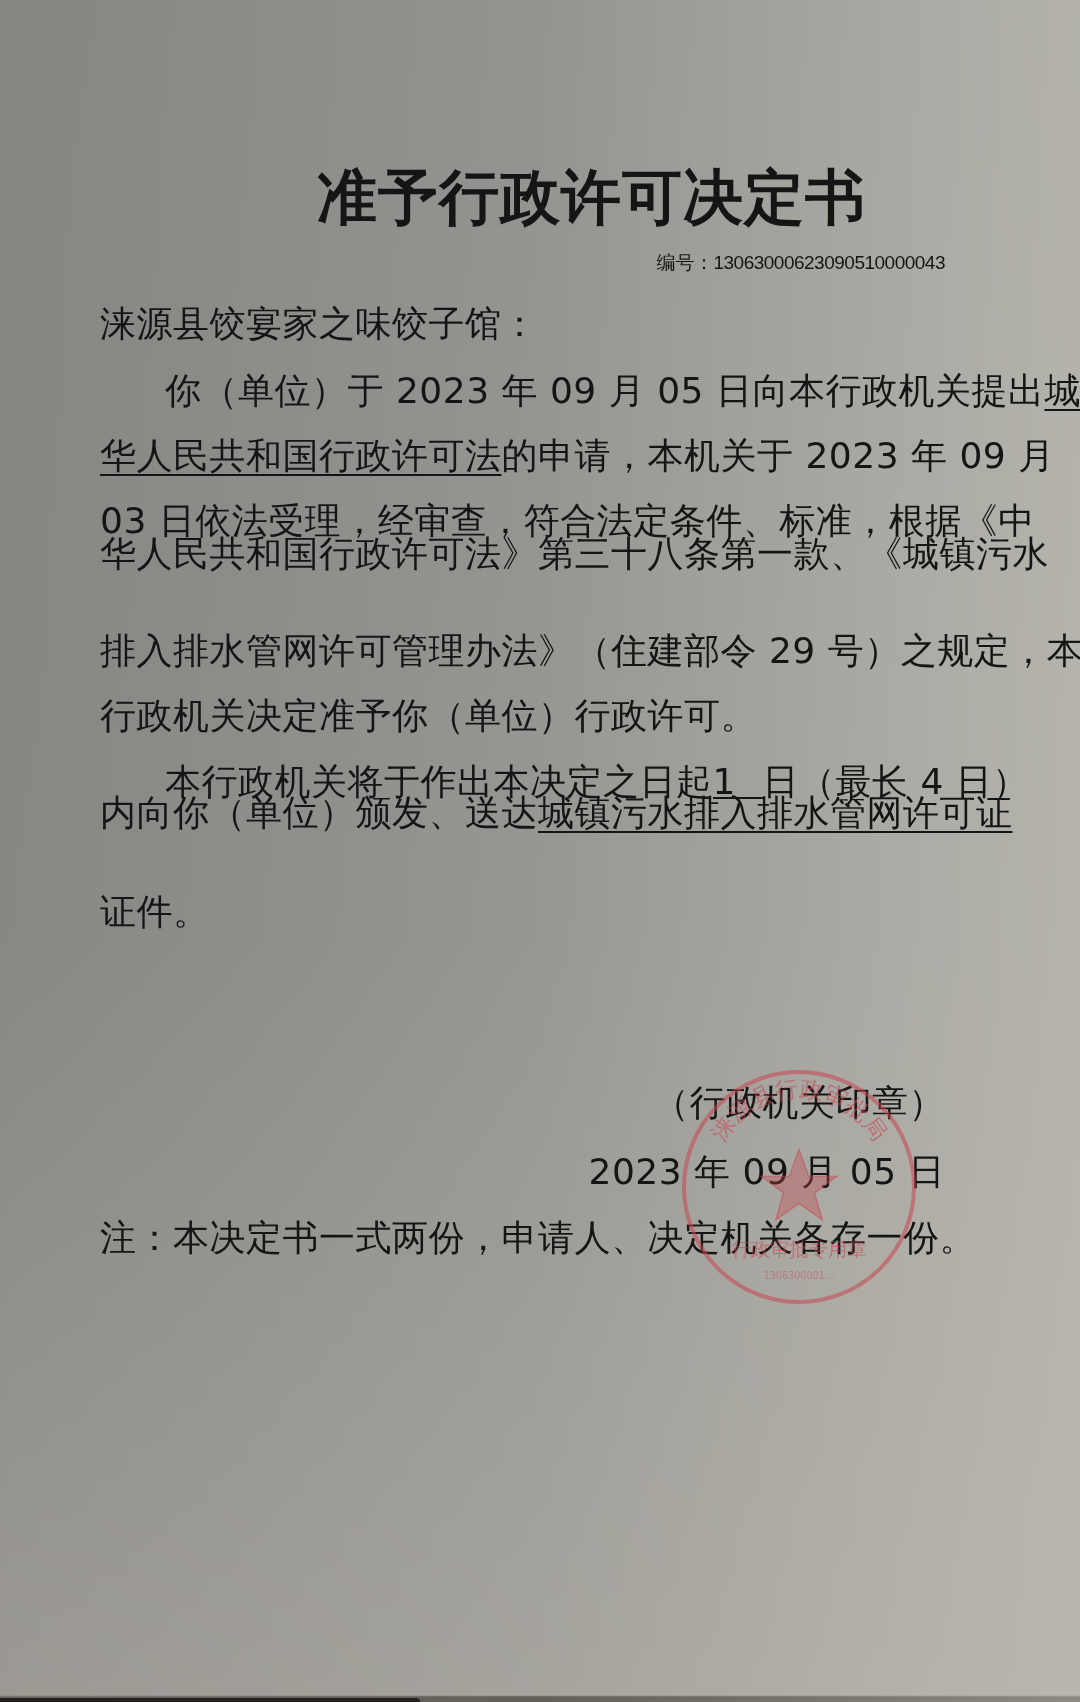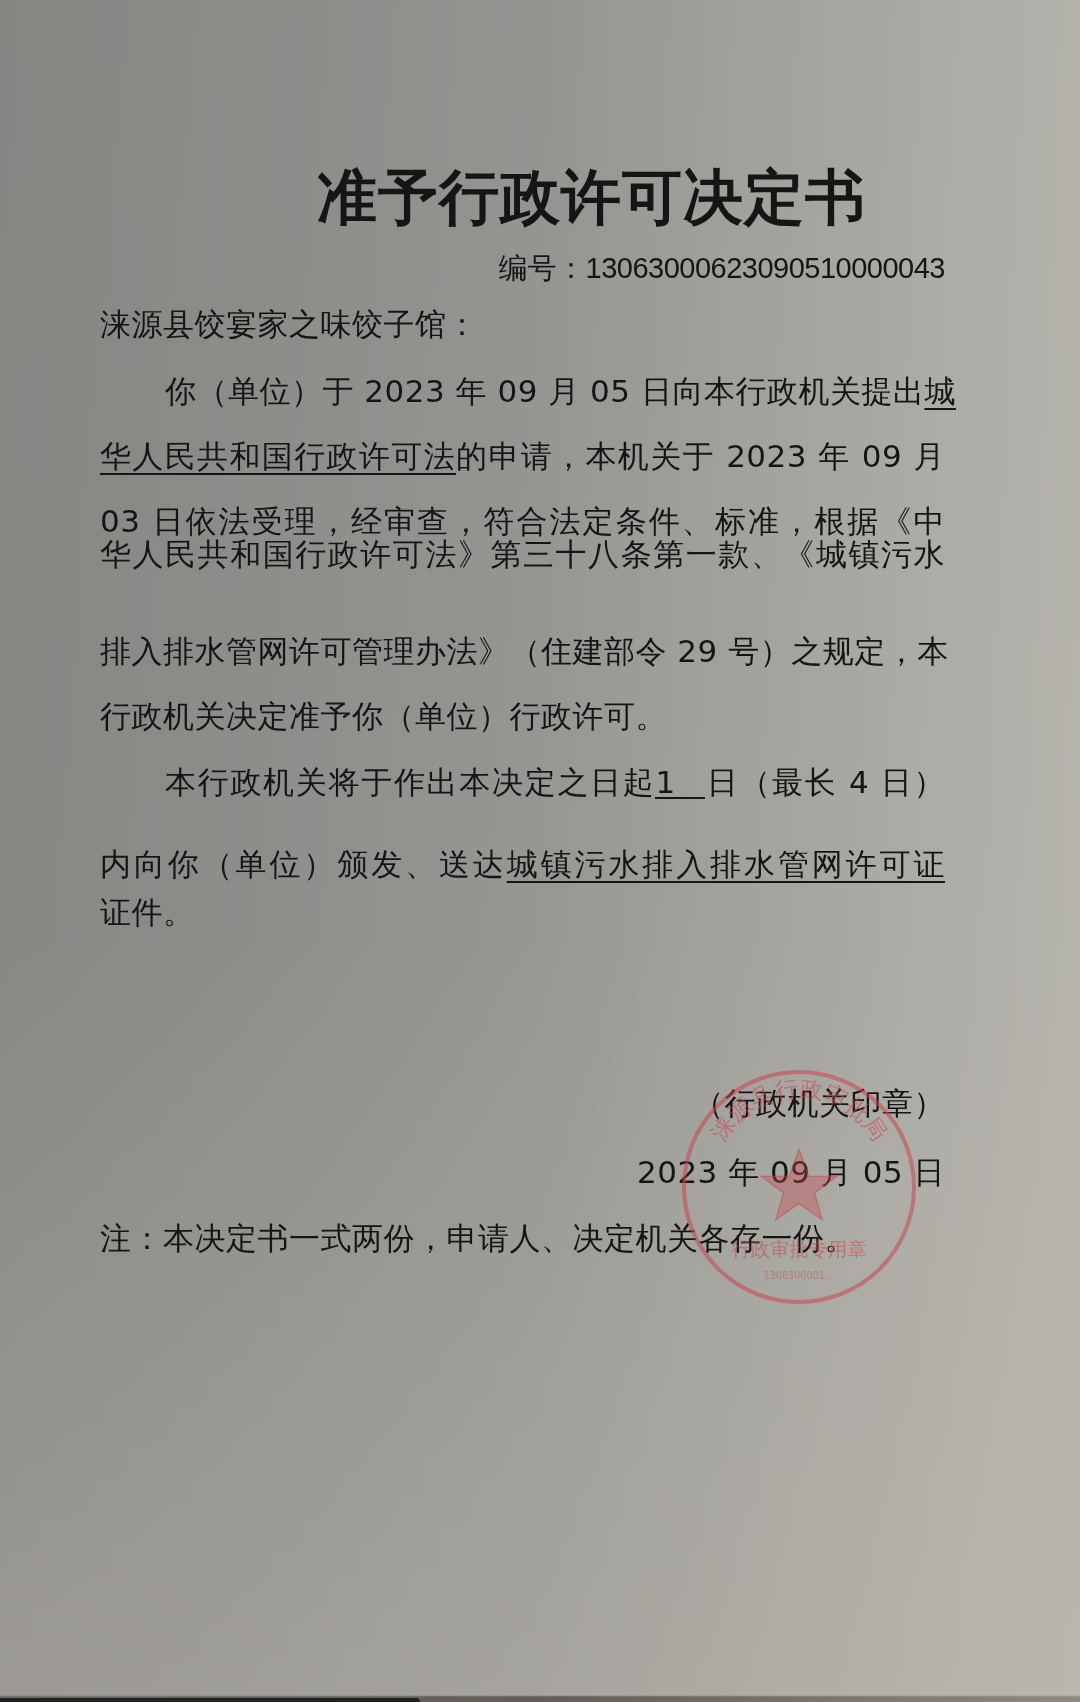--- a/index.html
+++ b/index.html
@@ -21,40 +21,40 @@
         linear-gradient(90deg, rgba(120,116,112,0.25) 0%, rgba(160,158,150,0.05) 50%, rgba(205,202,190,0.45) 100%);
     }
     .edge {
       position: absolute; left: 0; bottom: 0; width: 420px; height: 4px;
       background: #23211f; border-top-right-radius: 4px;
     }
     .line {
       position: absolute;
       left: 100px;
       width: 845px;
-      font-size: 31px;
+      font-size: 36px;
       line-height: 36px;
       height: 36px;
       white-space: nowrap;
       letter-spacing: 0.5px;
     }
     .justify { text-align-last: justify; text-align: justify; }
     .title {
       position: absolute;
       left: 317px; top: 172px;
       width: 420px;
       font-size: 60px; line-height: 50px;
       font-weight: bold;
       letter-spacing: 1px;
       white-space: nowrap;
     }
     .docno {
       position: absolute;
       right: 135px; top: 244px;
-      font-size: 29px; line-height: 48px;
+      font-size: 19px; line-height: 36px;
       white-space: nowrap;
     }
     .docno .num { font-family: "Liberation Sans", sans-serif; letter-spacing: -0.5px; }
     .u { text-decoration: underline; text-decoration-thickness: 2px; text-underline-offset: 6px; }
     .blank { display: inline-block; min-width: 50px; text-align: center; border-bottom: 2px solid #151515; line-height: 30px; }
     .right { text-align: center; left: auto; right: 135px; width: auto; }
     .stamp {
       position: absolute;
       left: 682px; top: 1070px;
       width: 234px; height: 234px;
@@ -88,21 +88,21 @@
   <span class="u">华人民共和国行政许可法</span><span>的申请，本机关于 2023 年 09 月</span>
 </div>
 <div class="line justify" style="top:503px;">03 日依法受理，经审查，符合法定条件、标准，根据《中</div>
 <div class="line justify" style="top:536px;">华人民共和国行政许可法》第三十八条第一款、《城镇污水</div>
 <div class="line justify" style="top:633px;">排入排水管网许可管理办法》（住建部令 29 号）之规定，本</div>
 <div class="line" style="top:698px;">行政机关决定准予你（单位）行政许可。</div>
 
 <div class="line justify" style="top:764px; left:165px; width:780px;">
   <span>本行政机关将于作出本决定之日起</span><span class="blank">1</span><span>日（最长 4 日）</span>
 </div>
-<div class="line justify" style="top:846px;">
+<div class="line justify" style="top:795px;">
   <span>内向你（单位）颁发、送达</span><span class="u">城镇污水排入排水管网许可证</span>
 </div>
 <div class="line" style="top:894px;">证件。</div>
 
 <div class="line right" style="top:1085px;">（行政机关印章）</div>
 <div class="line right" style="top:1154px;">2023 年 09 月 05 日</div>
 <div class="line" style="top:1220px;">注：本决定书一式两份，申请人、决定机关各存一份。</div>
 
 <div class="stamp">
   <svg viewBox="0 0 234 234">

